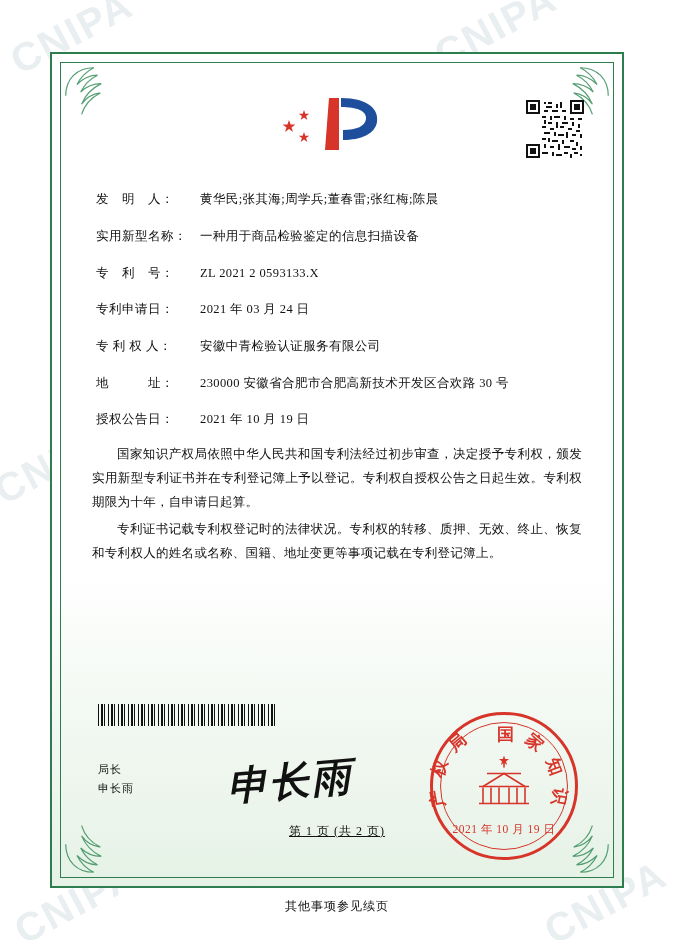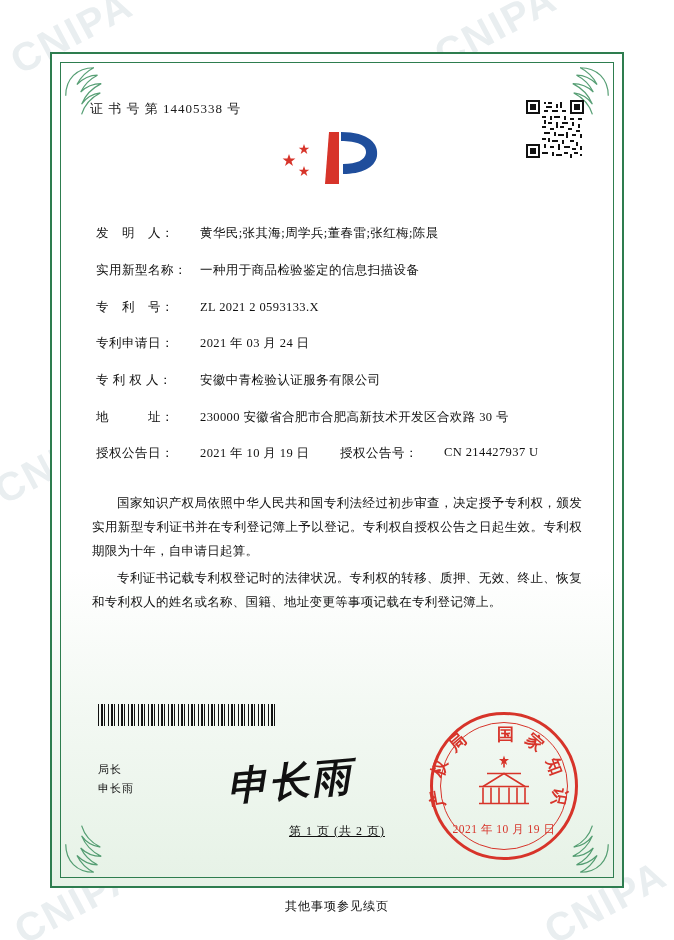--- a/index.html
+++ b/index.html
@@ -128,21 +128,22 @@
   }
   .f-label.w-name   { width: 104px; }
   .f-value {
     flex: 1;
     letter-spacing: 0.4px;
   }
   .field-row2 {
     display: flex;
     font-size: 12.5px;
     color: #111;
-    margin-bottom: 29px;
+    margin-bottom: 14px;
+    flex-direction: column;
   }
   .half { flex: 1; display: flex; }
   .half .f-label { width: 104px; }
   .half2 { flex: 1; display: flex; }
   .half2 .f-label { width: 104px; }
 
   .para {
     font-size: 12.5px;
     line-height: 1.95;
     color: #111;
@@ -276,21 +277,20 @@
   </svg>
   <svg class="corner bl" viewBox="0 0 60 60">
     <path d="M4 34 C4 16 16 4 34 4 C26 8 20 14 16 22 C22 16 30 12 38 12 C30 16 24 22 20 30 C26 24 34 21 42 21 C32 26 25 33 21 43 C26 36 33 32 41 31 C31 36 24 44 21 54" fill="none" stroke="#3b8f5e" stroke-width="1.3"></path>
   </svg>
   <svg class="corner br" viewBox="0 0 60 60">
     <path d="M4 34 C4 16 16 4 34 4 C26 8 20 14 16 22 C22 16 30 12 38 12 C30 16 24 22 20 30 C26 24 34 21 42 21 C32 26 25 33 21 43 C26 36 33 32 41 31 C31 36 24 44 21 54" fill="none" stroke="#3b8f5e" stroke-width="1.3"></path>
   </svg>
 
   <div class="content">
 
-    <div class="cert-no">证 书 号 第 14405338 号</div>
 
     <svg class="qr" viewBox="0 0 29 29" shape-rendering="crispEdges">
       <rect width="29" height="29" fill="#fff"></rect>
       <g fill="#111">
         <rect x="0" y="0" width="7" height="1"></rect>
           <rect x="0" y="0" width="1" height="7"></rect>
         <rect x="6" y="0" width="1" height="7"></rect>
           <rect x="0" y="6" width="7" height="1"></rect>
         <rect x="2" y="2" width="3" height="3"></rect>
         <rect x="22" y="0" width="7" height="1"></rect>
@@ -396,24 +396,20 @@
       <div class="field">
         <span class="f-label w-name">地　　　址：</span>
         <span class="f-value">230000 安徽省合肥市合肥高新技术开发区合欢路 30 号</span>
       </div>
 
       <div class="field-row2">
         <div class="half">
           <span class="f-label">授权公告日：</span>
           <span class="f-value">2021 年 10 月 19 日</span>
         </div>
-        <div class="half2">
-          <span class="f-label">授权公告号：</span>
-          <span class="f-value">CN 214427937 U</span>
-        </div>
       </div>
     </div>
 
     <div class="para">国家知识产权局依照中华人民共和国专利法经过初步审查，决定授予专利权，颁发实用新型专利证书并在专利登记簿上予以登记。专利权自授权公告之日起生效。专利权期限为十年，自申请日起算。</div>
     <div class="para">专利证书记载专利权登记时的法律状况。专利权的转移、质押、无效、终止、恢复和专利权人的姓名或名称、国籍、地址变更等事项记载在专利登记簿上。</div>
 
     <div class="barcode"></div>
 
     <div class="sig-block">
       <div>局长</div>

